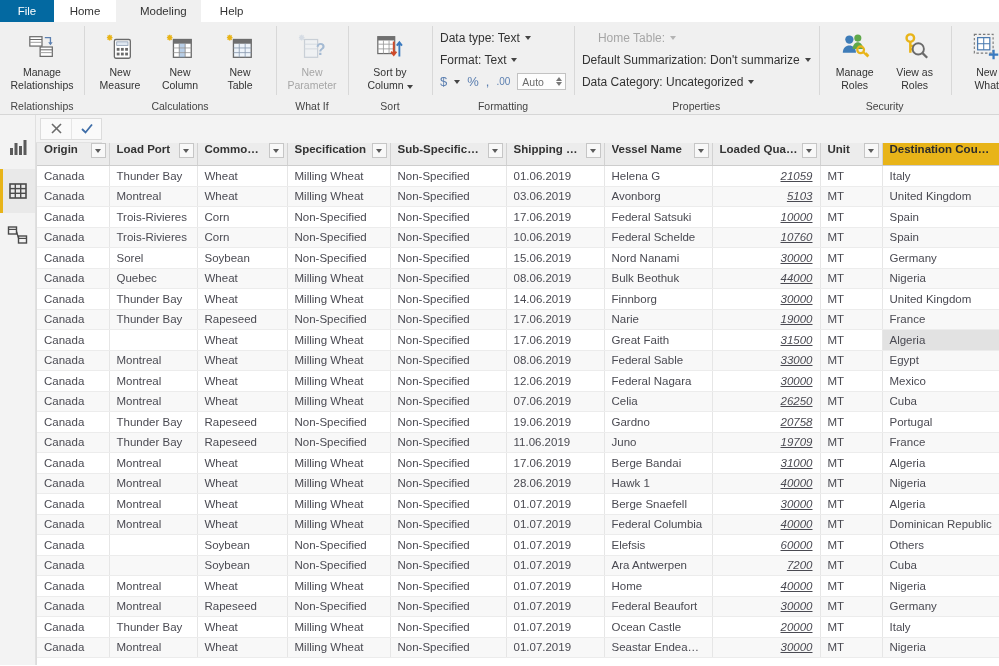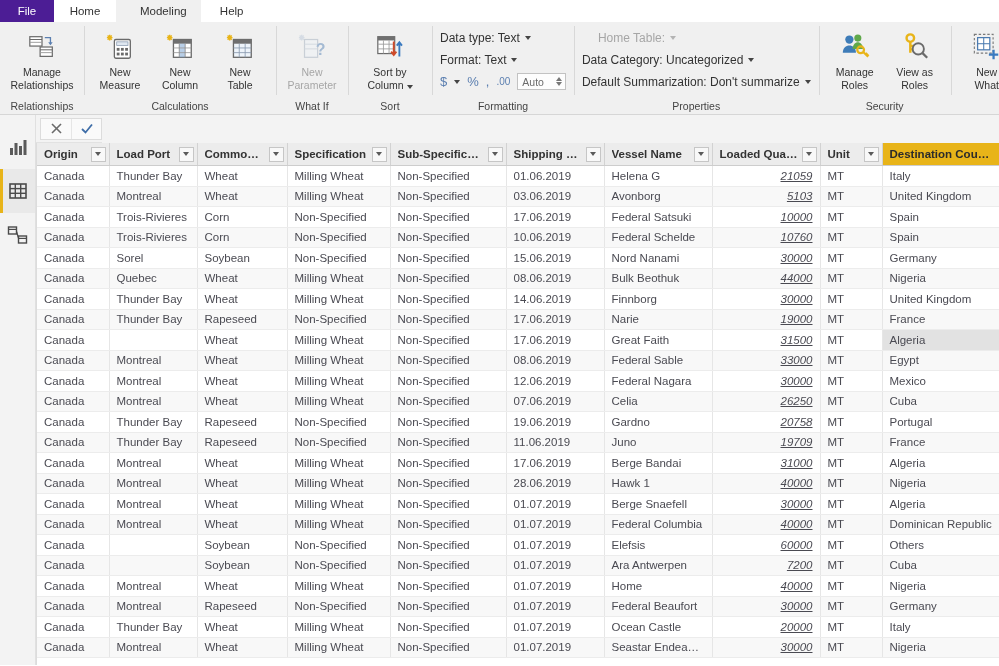--- a/index.html
+++ b/index.html
@@ -22,21 +22,21 @@
   }
   .tab {
     font-size: 11.5px;
     display: flex; align-items: center; justify-content: center;
     padding: 0 14px;
     min-width: 62px;
     color: #333;
     cursor: default;
   }
   .tab.file {
-    background: #4c1d95;
+    background: #0369a1;
     color: #ffffff;
     min-width: 54px;
   }
   .tab.active {
     background: #f0f0f0;
     padding-left: 24px;
   }
 
   
   .ribbon {
@@ -232,21 +232,21 @@
     border-bottom: 1px solid #cdcdcd;
     white-space: nowrap;
     position: relative;
   }
   table.grid th.highlight {
     background: #e8b419;
     color: #2b2b2b;
   }
   .thin {
     display: flex;
-    align-items: center;
+    align-items: flex-start;
     justify-content: space-between;
     padding: 0 3px 0 7px;
     height: 22px;
   }
   .thlabel { overflow: hidden; text-overflow: ellipsis; }
   .filterbtn {
     width: 15px; height: 15px;
     border: 1px solid #c6c6c6;
     background: #f8f8f8;
     display: flex; align-items: center; justify-content: center;
@@ -429,25 +429,25 @@
       </div>
       <div class="rgroup-label">Formatting</div>
     </div>
     <div class="rgroup">
       <div class="rgroup-body proprows">
         <div class="proprow dim">
           <span>Home Table:</span>
           <span class="caret dim"></span>
         </div>
         <div class="proprow">
+          <span>Default Summarization: Don't summarize</span>
+          <span class="caret"></span>
+        </div>
+        <div class="proprow">
           <span>Data Category: Uncategorized</span>
-          <span class="caret"></span>
-        </div>
-        <div class="proprow">
-          <span>Default Summarization: Don't summarize</span>
           <span class="caret"></span>
         </div>
       </div>
       <div class="rgroup-label">Properties</div>
     </div>
     <div class="rgroup">
       <div class="rgroup-body">
         <div class="bigbtn">
           <div class="ico">
             <svg width="32" height="30" viewBox="0 0 32 32">

